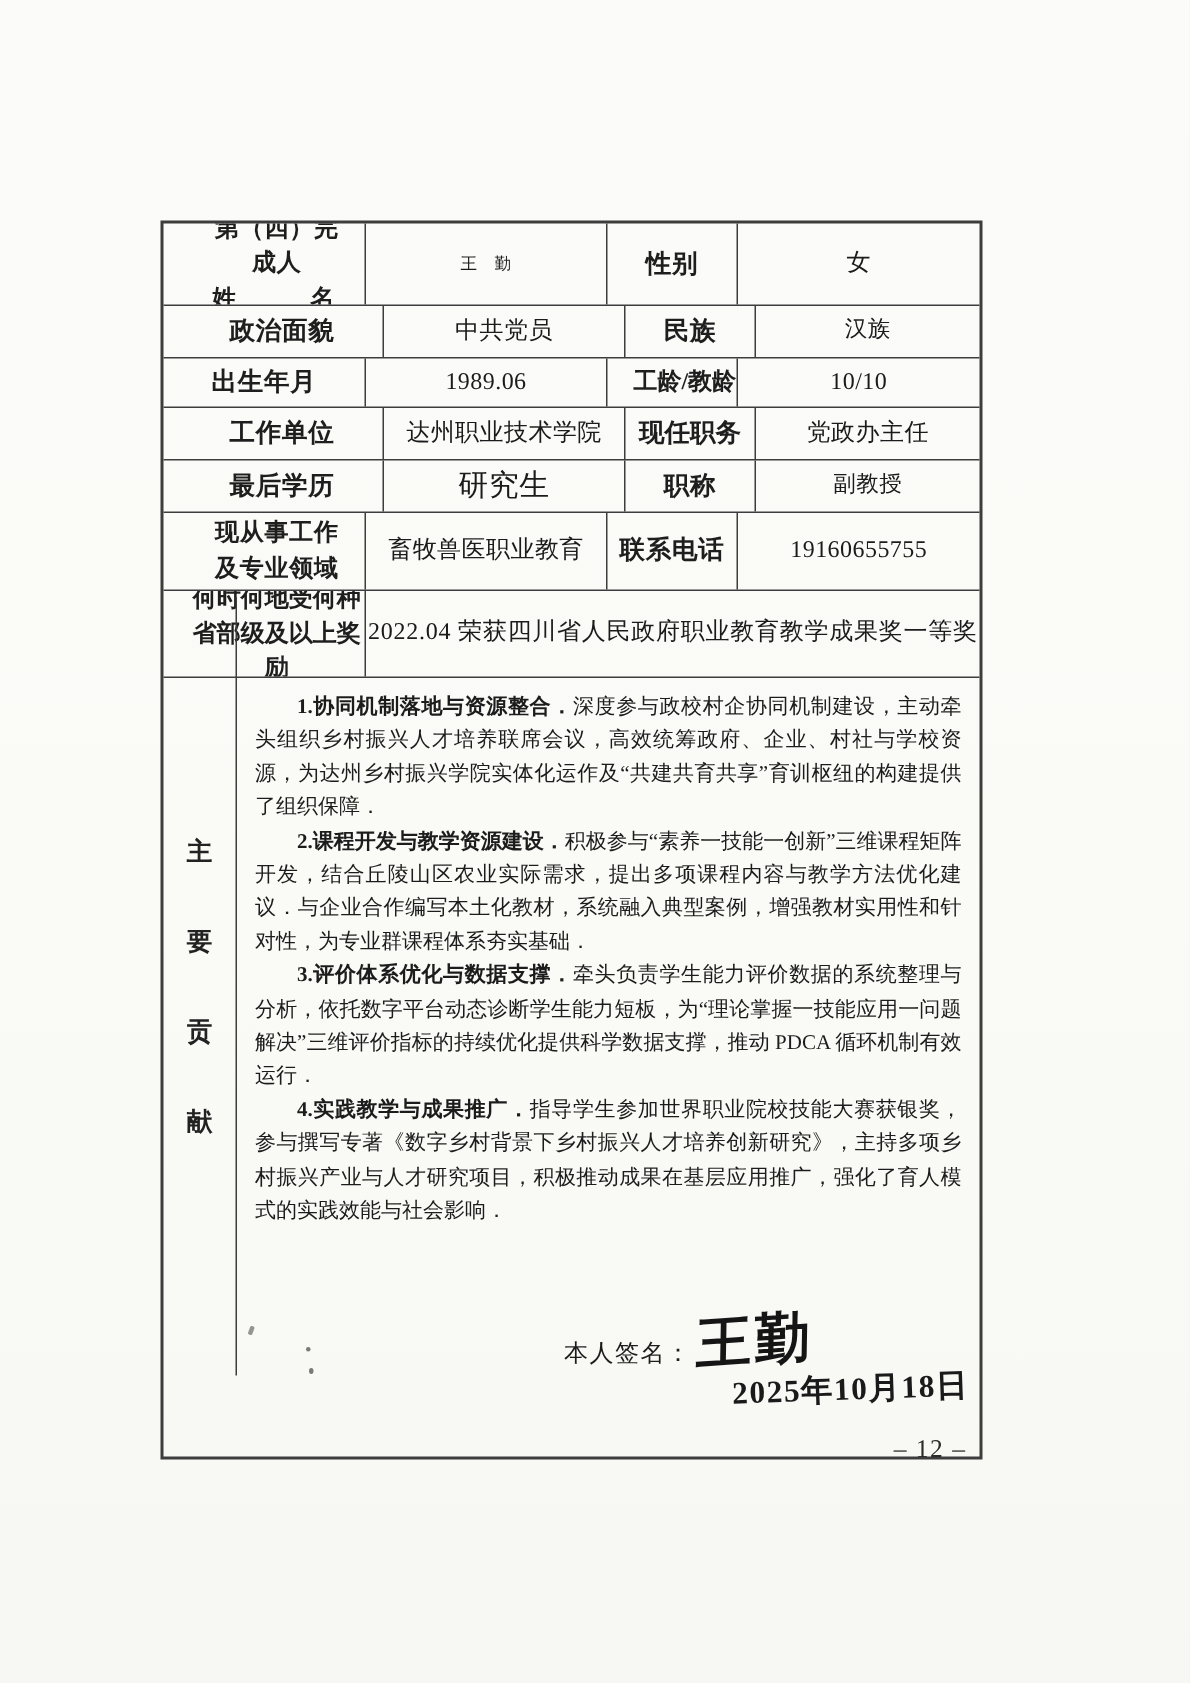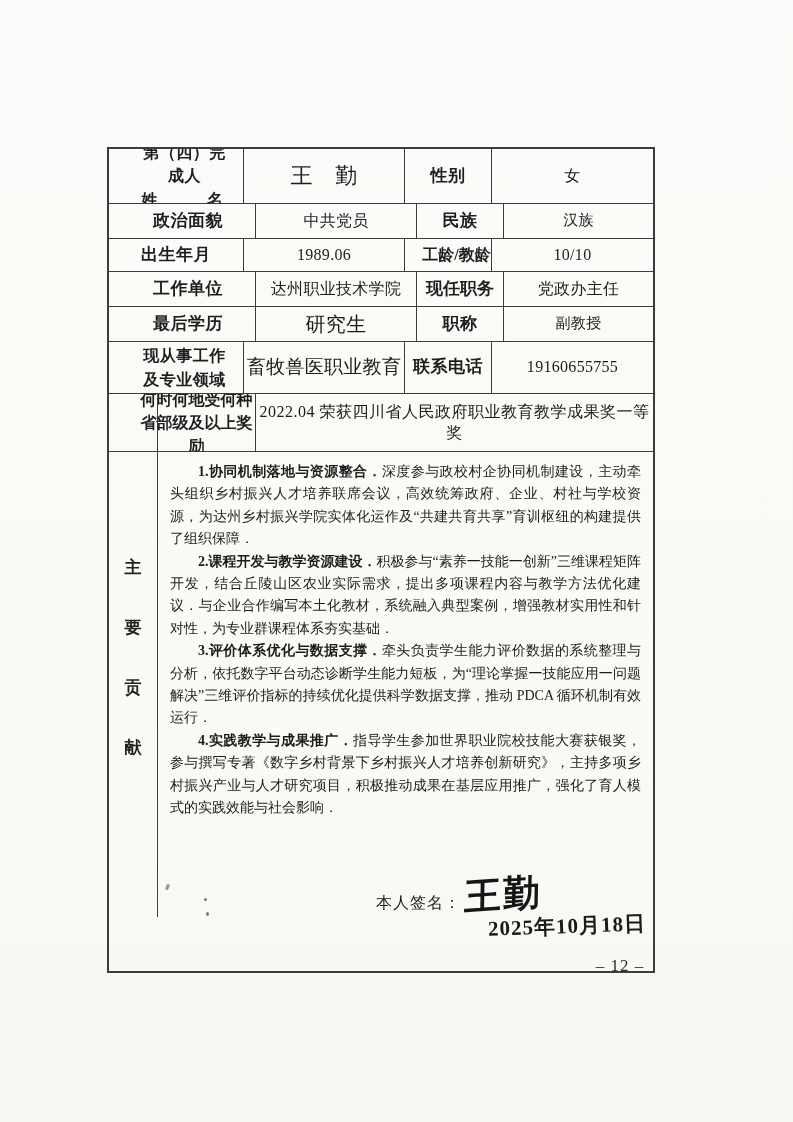--- a/index.html
+++ b/index.html
@@ -28,21 +28,21 @@
   }
   .cell:last-child{border-right:none;}
   .c1{width:135px;}
   .c2{width:161px;}
   .c3{width:87px;}
   .c4{flex:1;}
   .h-r1{height:55px;}
   .h-r{height:35px;padding-left:12px;}
   .h-r3{height:33px;}
   .h-r6{height:52px;}
-  .h-r7{height:58px;padding-left:12px;}
+  .h-r7{height:58px;}
   .h-r8{height:519px;}
   .lab{font-size:17px;font-weight:600;letter-spacing:.5px;color:#1e1e1e;line-height:1.45;}
   .lab-sm{font-size:16px;margin-left:17px;}
   .val{font-size:16px;color:#1b1b1b;letter-spacing:.3px;line-height:1.3;}
   
   .name-label{width:100%;padding:0 18px;box-sizing:border-box;}
   .name-spread{display:flex;justify-content:space-between;width:100%;padding:0 10px 0 6px;box-sizing:border-box;}
   
   .contrib-row{display:flex;box-sizing:border-box;}
   .side-col{
@@ -92,21 +92,21 @@
       <div class="cell c1">
         <div class="lab lab-sm name-label">
           <div>第（四）完成人</div>
           <div class="name-spread">
             <span>姓</span>
             <span>名</span>
           </div>
         </div>
       </div>
       <div class="cell c2">
-        <span class="val" style="font-size:22px;">王　勤</span>
+        <span class="val" style="font-size:11px;">王　勤</span>
       </div>
       <div class="cell c3">
         <span class="lab">性别</span>
       </div>
       <div class="cell c4">
         <span class="val">女</span>
       </div>
     </div>
 
     <div class="row h-r">
@@ -168,21 +168,21 @@
         <span class="val" style="font-size:15px;">副教授</span>
       </div>
     </div>
 
     <div class="row h-r6">
       <div class="cell c1">
         <span class="lab lab-sm">现从事工作</span>
         <span class="lab lab-sm">及专业领域</span>
       </div>
       <div class="cell c2">
-        <span class="val" style="font-size:19px;">畜牧兽医职业教育</span>
+        <span class="val" style="font-size:16px;">畜牧兽医职业教育</span>
       </div>
       <div class="cell c3">
         <span class="lab">联系电话</span>
       </div>
       <div class="cell c4">
         <span class="val">19160655755</span>
       </div>
     </div>
 
     <div class="row h-r7">

